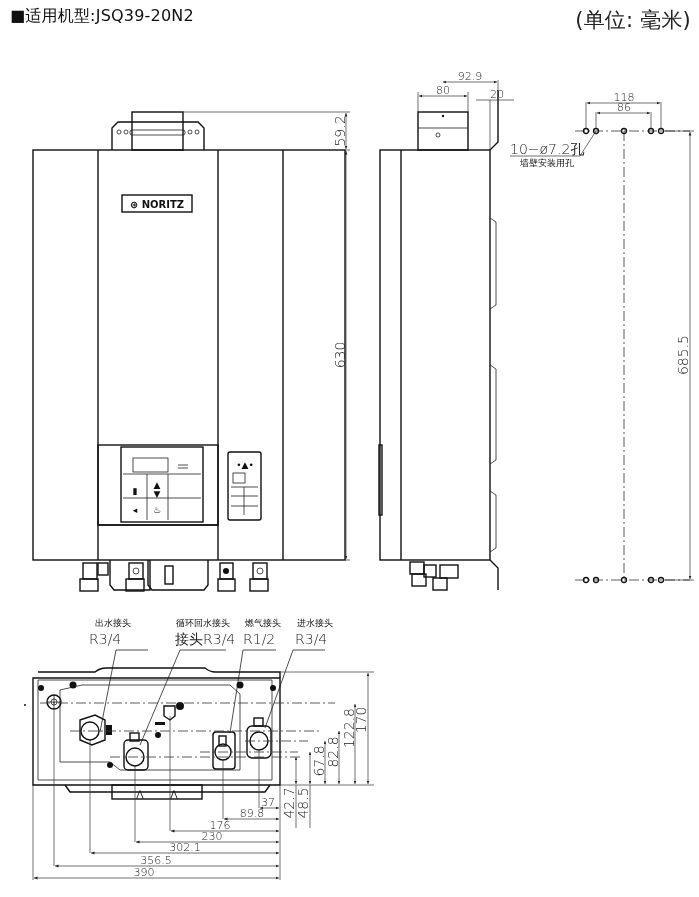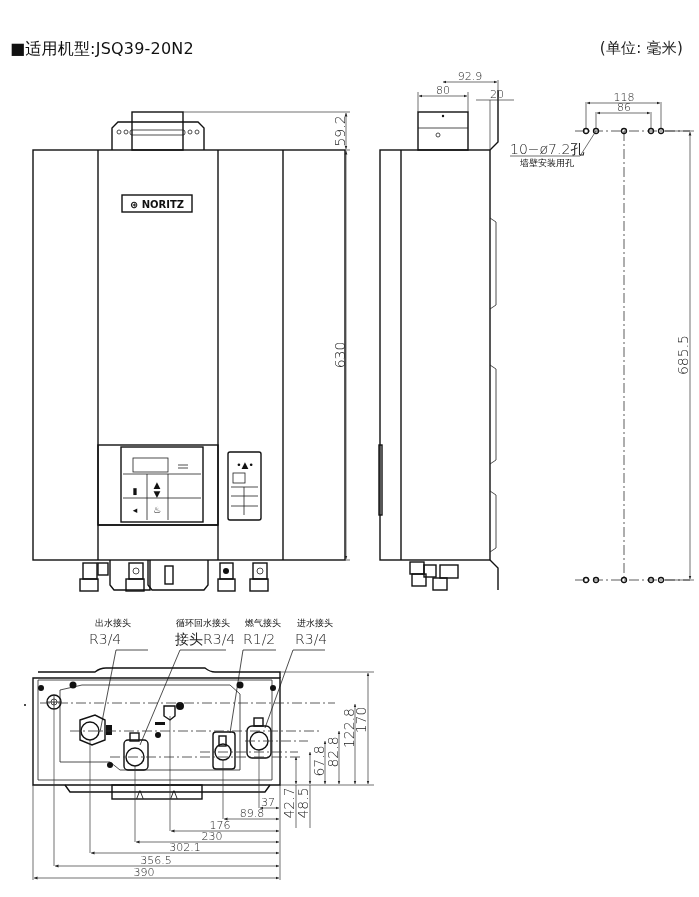--- a/index.html
+++ b/index.html
@@ -1,19 +1,19 @@
 <!DOCTYPE html>
 <html><head>
 <meta charset="utf-8">
 <style>
   html,body{margin:0;padding:0;background:#fff;}
   body{width:699px;height:897px;position:relative;overflow:hidden;font-family:"DejaVu Sans","Liberation Sans",sans-serif;color:#111;}
-  .hdr{position:absolute;top:6px;font-size:16px;letter-spacing:0.2px;margin-top:33px;}
+  .hdr{position:absolute;top:6px;font-size:16px;letter-spacing:0.2px;}
   .hdr-left{left:10px;}
-  .hdr-right{right:16px;font-size:15px;color:#222;}
+  .hdr-right{right:8px;font-size:21px;color:#222;}
   svg{position:absolute;left:0;top:0;}
   .ln{stroke:#111;fill:none;stroke-width:1.4;}
   .thin{stroke:#222;fill:none;stroke-width:0.8;}
   .dim{stroke:#333;fill:none;stroke-width:0.7;}
   .dash{stroke:#333;fill:none;stroke-width:0.8;stroke-dasharray:10 3 2 3;}
   .dt{font-family:"DejaVu Sans",sans-serif;font-size:11px;fill:#222;font-weight:300;}
   .dtl{font-family:"DejaVu Sans",sans-serif;font-size:14px;fill:#222;font-weight:300;}
   .lbl{font-family:"DejaVu Sans",sans-serif;font-size:9px;fill:#111;}
   .dot{fill:#111;}
 </style>

